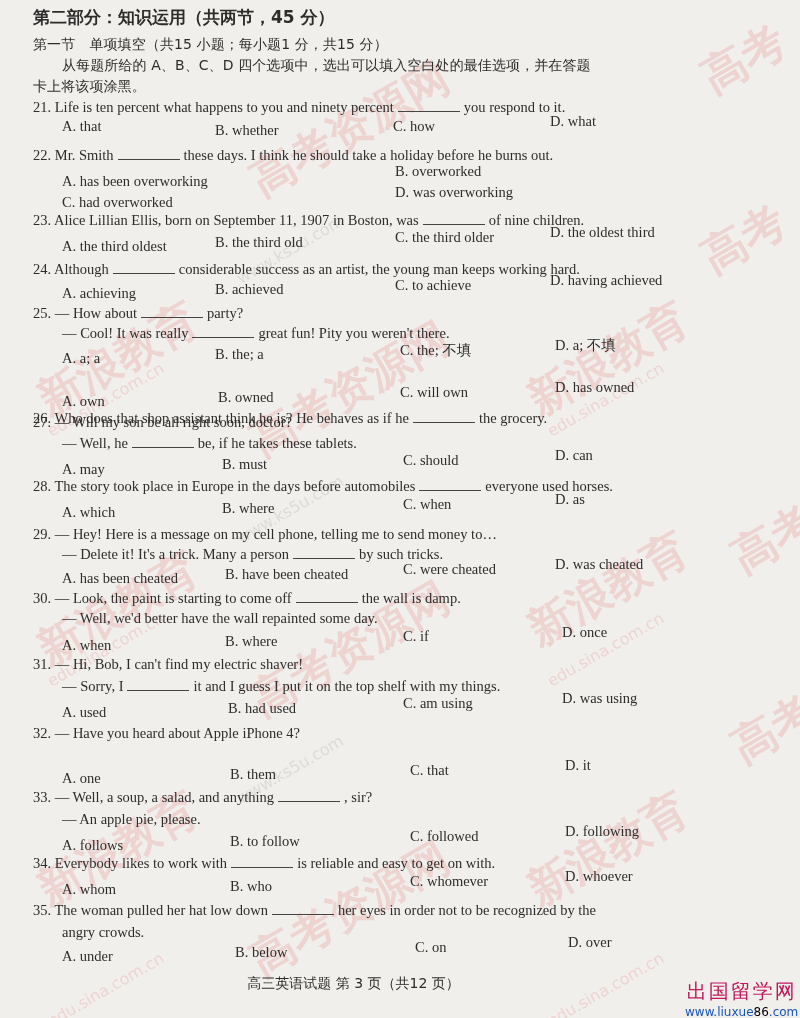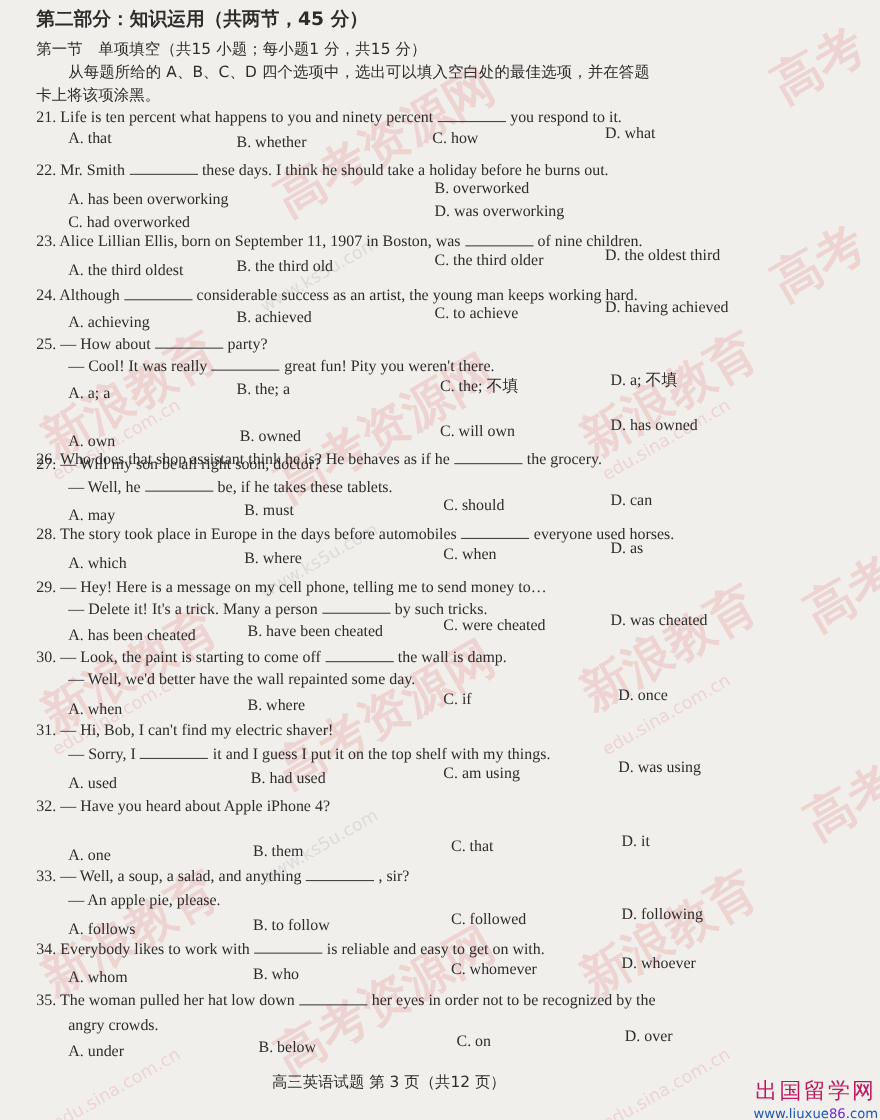--- a/index.html
+++ b/index.html
@@ -21,21 +21,21 @@
   .line { position: absolute; white-space: nowrap; font-size: 14.5px; letter-spacing: 0.1px; }
   .section-title { font-family: "DejaVu Sans", sans-serif; font-weight: bold; font-size: 17px; left: 33px; top: 6px; position: absolute; white-space: nowrap; }
   .cn { font-family: "DejaVu Sans", sans-serif; font-size: 14px; }
   .q { position: absolute; white-space: nowrap; font-size: 14.5px; }
   .opt { position: absolute; white-space: nowrap; font-size: 14.5px; }
   .blank { display: inline-block; width: 62px; border-bottom: 1px solid #444; height: 1px; vertical-align: baseline; margin: 0 4px; }
   .footer { position: absolute; left: 0; width: 707px; top: 960px; text-align: center; font-family: "DejaVu Sans", sans-serif; font-size: 14px; }
   .brand { position: absolute; left: 685px; top: 978px; text-align: center; }
   .brand-cn { font-family: "DejaVu Sans", sans-serif; font-size: 20px; color: #be185d; letter-spacing: 2px; display: block; }
   .brand-url { font-family: "DejaVu Sans", sans-serif; font-size: 12px; color: #1a55b5; display: block; }
-  .brand-url .accent { color: #6d28d9; }
+  .brand-url .accent { color: #000000; }
 </style>
 </head>
 <body>
 
 <div class="page">
 
   <div class="wm big" style="left:700px;top:30px;">高考</div>
   <div class="wm big" style="left:700px;top:210px;">高考</div>
   <div class="wm big" style="left:730px;top:510px;">高考</div>
   <div class="wm big" style="left:730px;top:700px;">高考</div>

